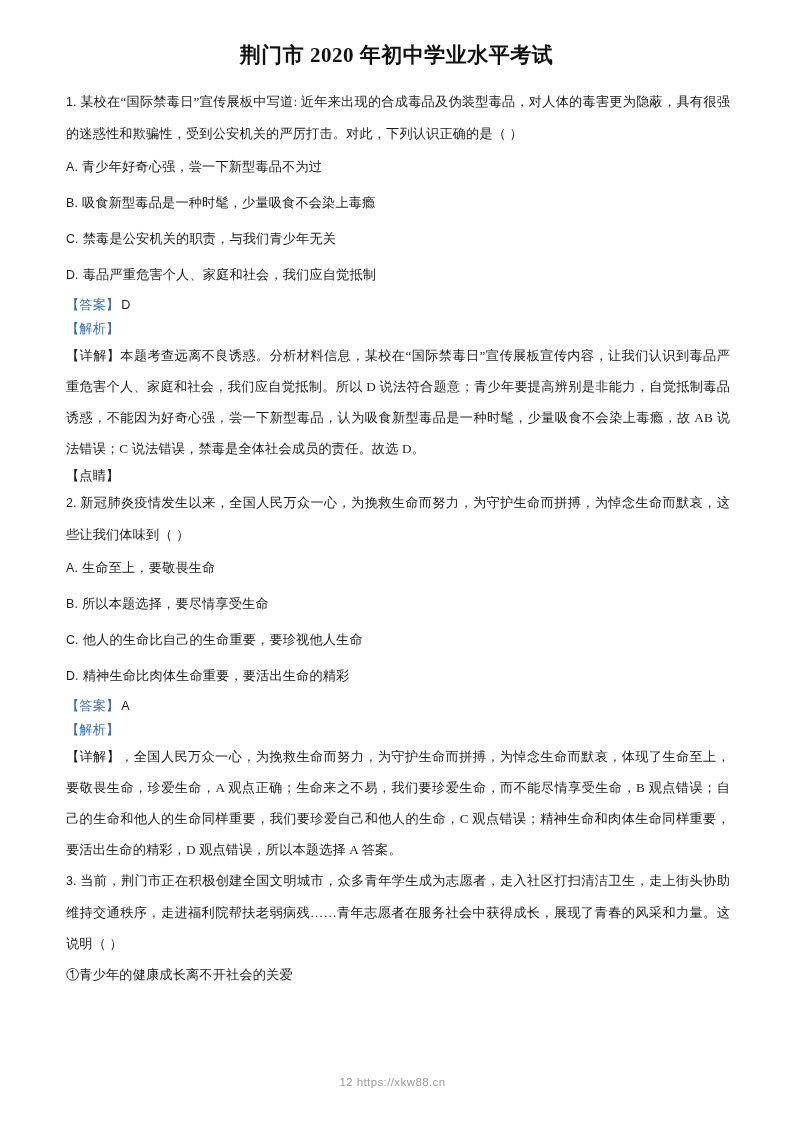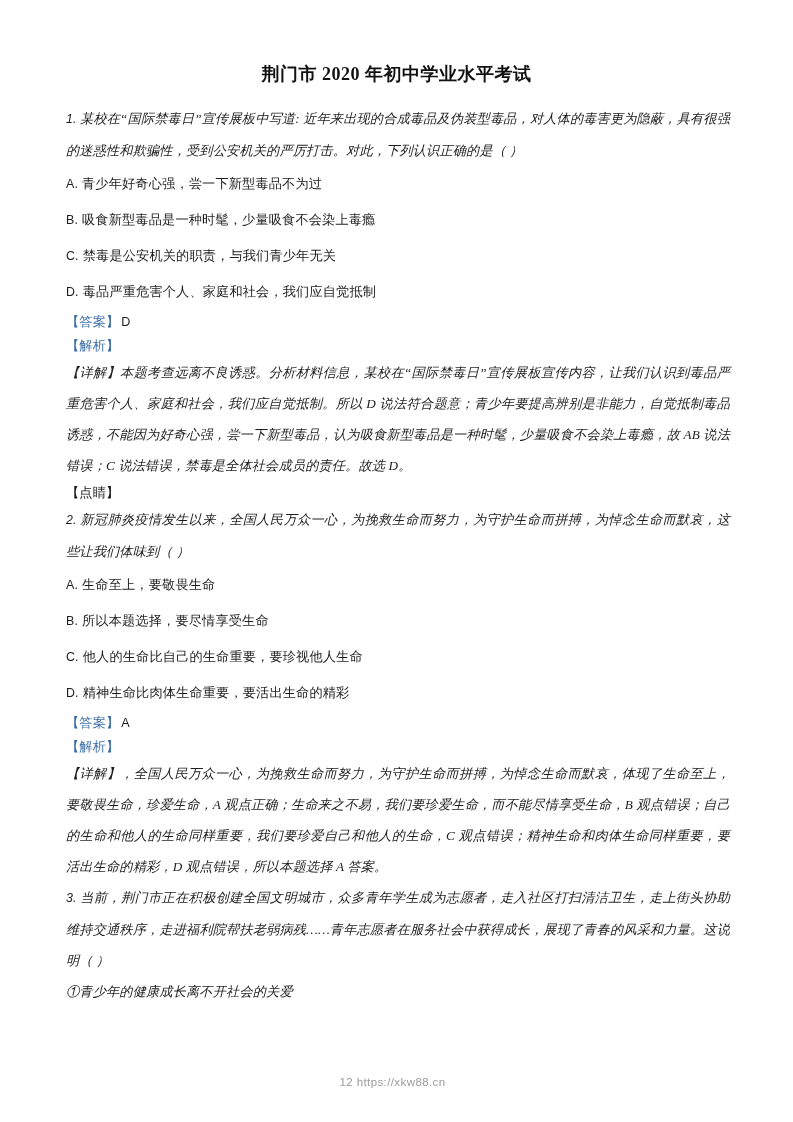--- a/index.html
+++ b/index.html
@@ -17,42 +17,41 @@
   }
   .page {
     position: relative;
     width: 793px;
     height: 1122px;
     box-sizing: border-box;
     padding: 0 60px;
   }
   .doc-title {
     text-align: center;
-    font-size: 18px;
+    font-size: 21px;
     font-weight: bold;
     letter-spacing: 0.5px;
     margin: 0;
-    padding-top: 62px;
+    padding-top: 41px;
     padding-bottom: 17px;
     color: #111111;
     font-family: "Liberation Serif", "DejaVu Serif", serif;
   }
   .content {
     padding-left: 6px;
     padding-right: 3px;
   }
   .blk {
     font-size: 13.2px;
     line-height: 31px;
     text-align: justify;
     text-justify: inter-ideograph;
     margin: 0;
     color: #1d1d1d;
     letter-spacing: 0.15px;
-    font-style: italic;
   }
   .qstem {
     margin-top: 0;
   }
   .opt {
     font-size: 13.2px;
     line-height: 35px;
     margin: 0;
     color: #1d1d1d;
     letter-spacing: 0.15px;

